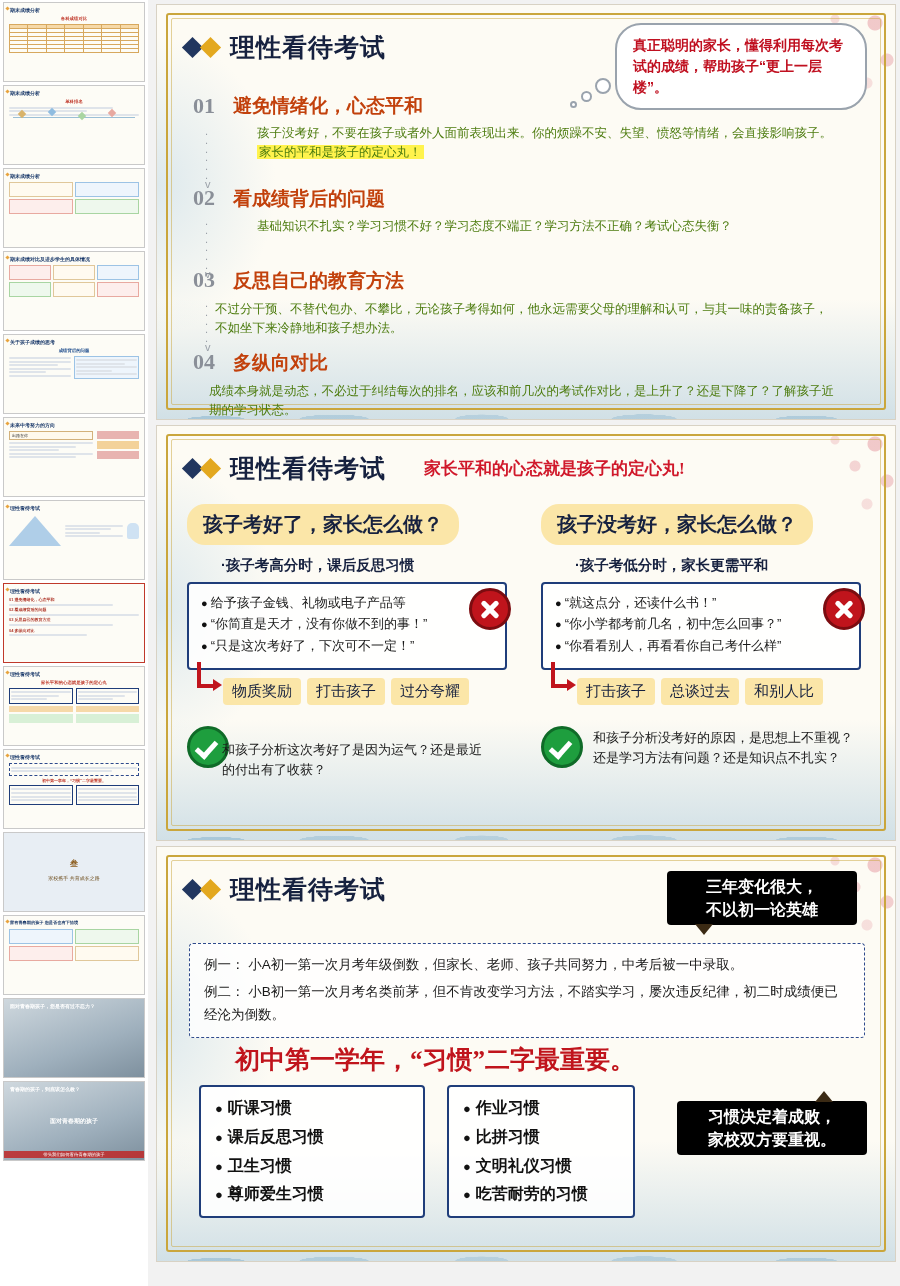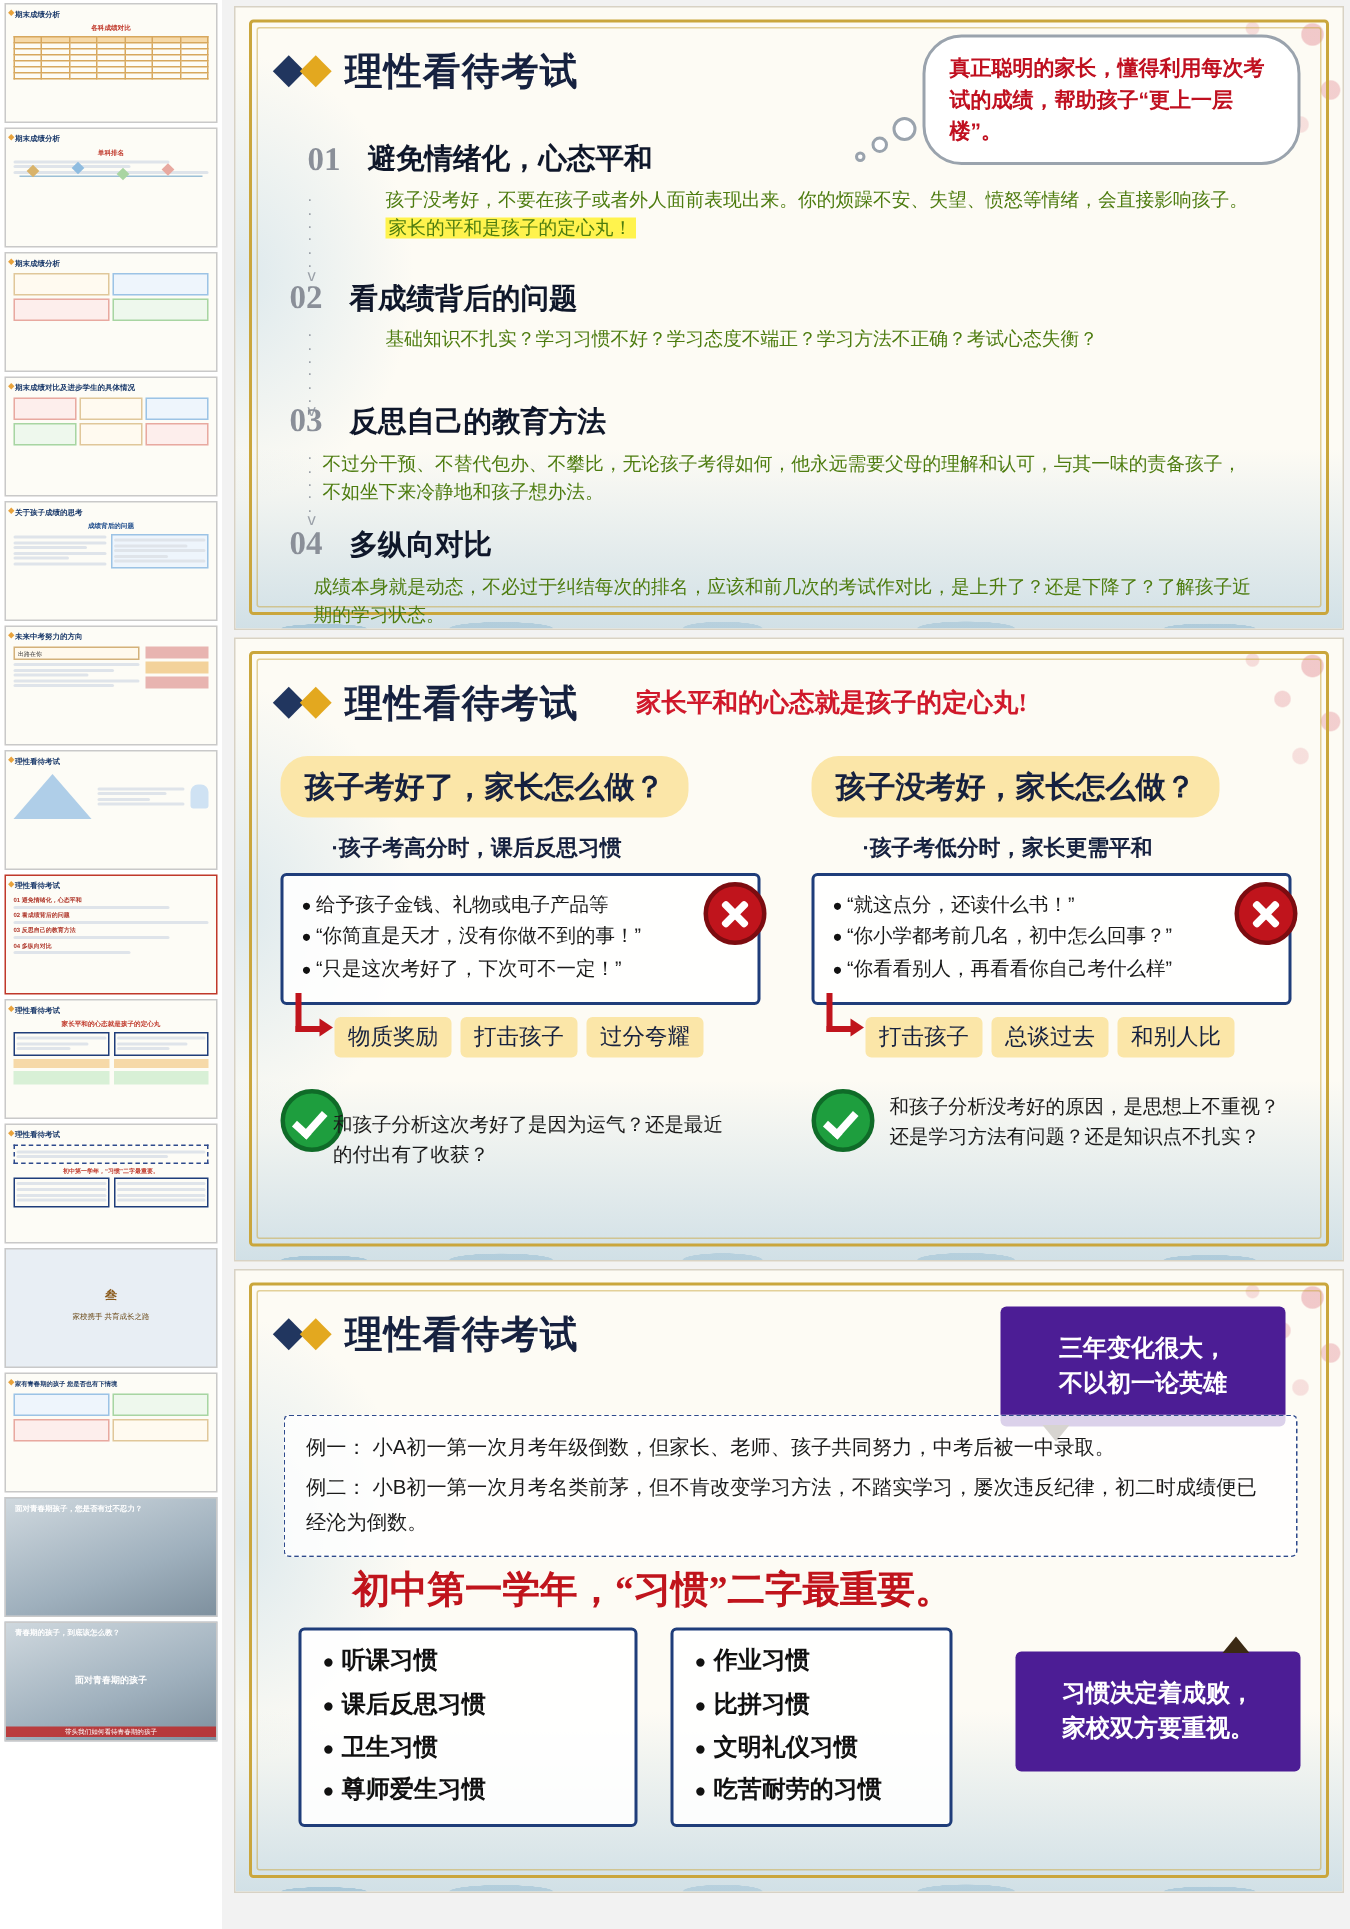--- a/index.html
+++ b/index.html
@@ -257,21 +257,21 @@
   .num-item { position: absolute; }
   .num {
     font-size: 22px;
     font-weight: bold;
     color: #8a8f98;
     font-family: "Liberation Serif", serif;
   }
   .num-head {
     font-size: 19px;
     font-weight: bold;
-    color: #0f172a;
+    color: #c2410c;
     font-family: Liberation Serif, serif;
   }
   .num-body {
     font-size: 12.5px;
     color: #4d7c0f;
     line-height: 1.55;
   }
   .hl-yellow {
     background: #fff34d;
     padding: 0 2px;
@@ -413,26 +413,26 @@
     padding: 10px 14px;
     background: rgba(255,255,255,.8);
   }
   .dash-box .ex {
     font-size: 13.5px;
     color: #1a1a1a;
     line-height: 1.7;
   }
   .dark-tag {
     position: absolute;
-    background: #4c1d95;
+    background: #000000;
     color: #ffffff;
     font-weight: bold;
     font-size: 16px;
     line-height: 1.45;
-    padding: 17px 14px;
+    padding: 4px 14px;
     border-radius: 4px;
     text-align: center;
   }
   .dark-tag::after {
     content: "";
     position: absolute;
     left: 28px; bottom: -10px;
     border-top: 11px solid #3b2a14;
     border-left: 9px solid transparent;
     border-right: 9px solid transparent;
@@ -778,21 +778,21 @@
         </span>
         <span class="slide-title">理性看待考试</span>
       </div>
 
       <div class="bubble">
         <span class="b1"></span><span class="b2"></span><span class="b3"></span>
         <span>真正聪明的家长，懂得利用每次考试的成绩，帮助孩子“更上一层楼”。</span>
       </div>
 
       <div class="num-item" style="left:36px; top:88px; width:640px;">
-        <div style="display:flex; gap:18px; align-items:flex-start;margin-left:12px;">
+        <div style="display:flex; gap:18px; align-items:flex-start;">
           <span class="num">01</span>
           <span class="num-head">避免情绪化，心态平和</span>
         </div>
         <div class="num-body" style="margin-left:64px; margin-top:5px; width:580px;">
           <span>孩子没考好，不要在孩子或者外人面前表现出来。你的烦躁不安、失望、愤怒等情绪，会直接影响孩子。</span><span class="hl-yellow">家长的平和是孩子的定心丸！</span>
         </div>
       </div>
       <div class="vdots" style="left:48px; top:122px;">.<br>.<br>.<br>.<br>.<br>.<br>v</div>
 
       <div class="num-item" style="left:36px; top:180px; width:640px;">

